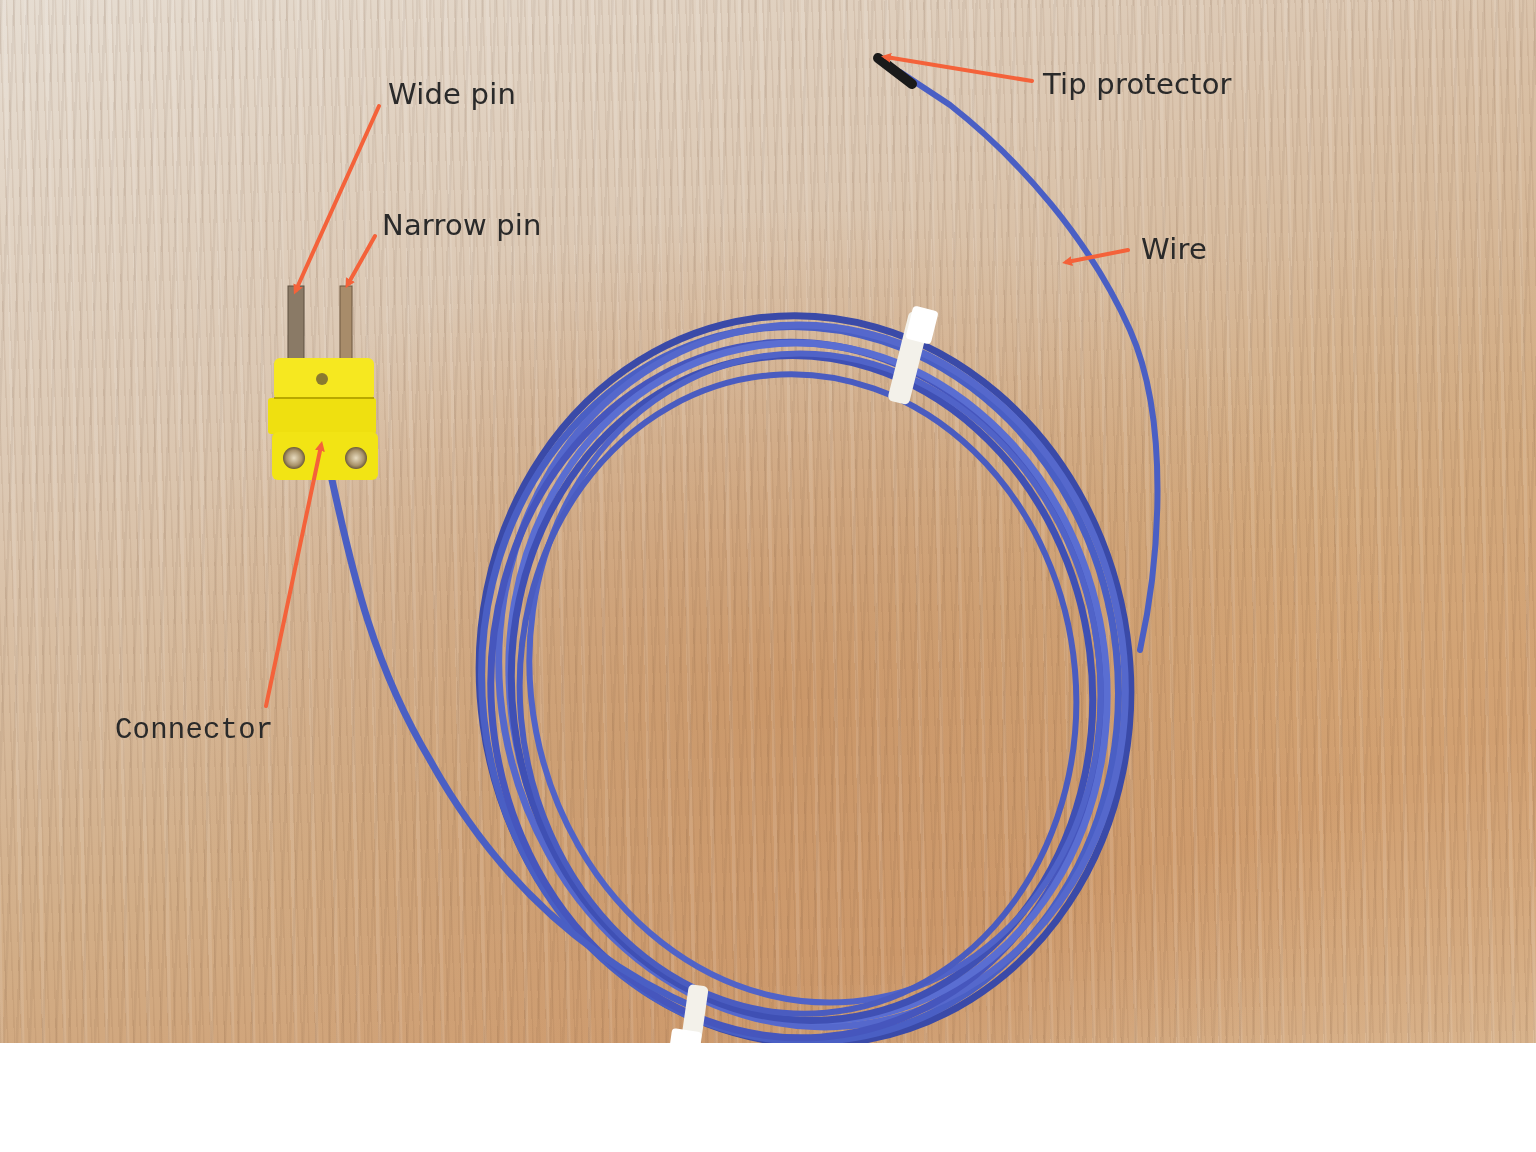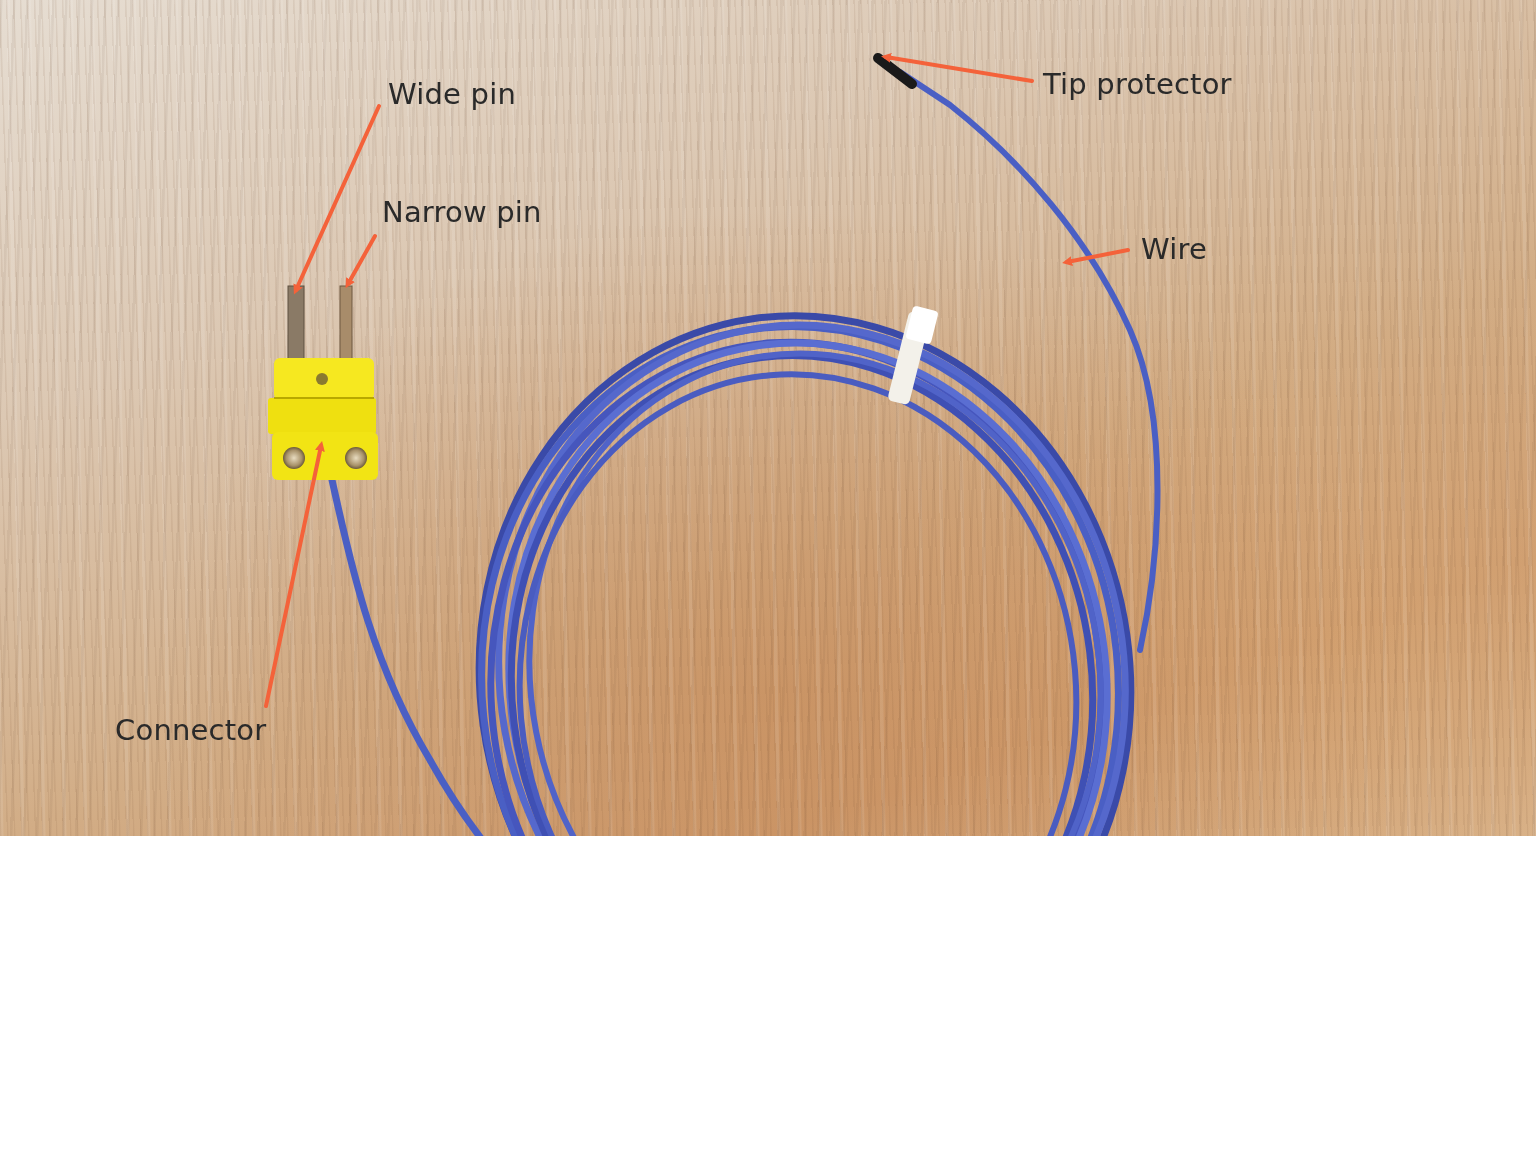--- a/index.html
+++ b/index.html
@@ -1,19 +1,19 @@
 <!DOCTYPE html>
 <html><head>
   <meta charset="utf-8">
   <style>
     html, body { margin: 0; padding: 0; }
     body { width: 1536px; height: 1152px; overflow: hidden; }
     .stage {
       position: relative;
-      width: 1536px; height: 836px;
+      width: 1536px; height: 1043px;
       overflow: hidden;
       background:
         radial-gradient(ellipse 900px 700px at 780px 700px, rgba(196,134,82,0.55), rgba(196,134,82,0) 70%),
         radial-gradient(ellipse 700px 600px at 1350px 650px, rgba(214,164,110,0.45), rgba(214,164,110,0) 70%),
         linear-gradient(160deg, #e6ddd2 0%, #dcc8b3 30%, #d2ad86 60%, #cf9e72 80%, #d9b48d 100%);
     }
     .grain {
       position: absolute; inset: 0;
       background-image:
         repeating-linear-gradient(88deg, rgba(120,80,50,0.10) 0px, rgba(120,80,50,0.10) 1px, rgba(255,255,255,0) 2px, rgba(255,255,255,0) 7px),
@@ -92,17 +92,17 @@
     <g stroke="#F4623A" stroke-width="4" fill="none" stroke-linecap="round">
       <line x1="379" y1="106" x2="296" y2="290" marker-end="url(#ah)"></line>
       <line x1="375" y1="236" x2="348" y2="284" marker-end="url(#ah)"></line>
       <line x1="266" y1="706" x2="321" y2="446" marker-end="url(#ah)"></line>
       <line x1="1032" y1="81" x2="886" y2="57" marker-end="url(#ah)"></line>
       <line x1="1128" y1="250" x2="1067" y2="262" marker-end="url(#ah)"></line>
     </g>
   </svg>
 
   <div class="label" style="left:388px; top:80px;">Wide pin</div>
-  <div class="label" style="left:382px; top:198px;text-align:right;">Narrow pin</div>
-  <div class="label" style="left:115px; top:716px;">Connector</div>
+  <div class="label" style="left:382px; top:211px;text-align:right;">Narrow pin</div>
+  <div class="label" style="left:115px; top:716px;font-family:Liberation Mono, monospace;">Connector</div>
   <div class="label" style="left:1043px; top:70px;">Tip protector</div>
   <div class="label" style="left:1141px; top:235px;">Wire</div>
 </div>
 
 </body></html>

